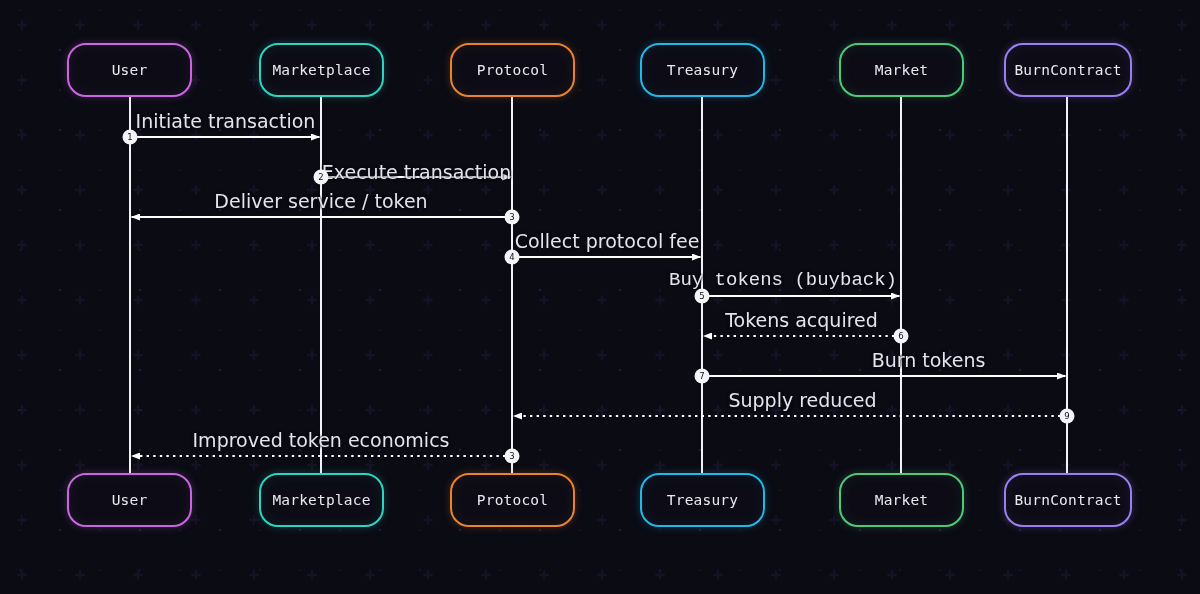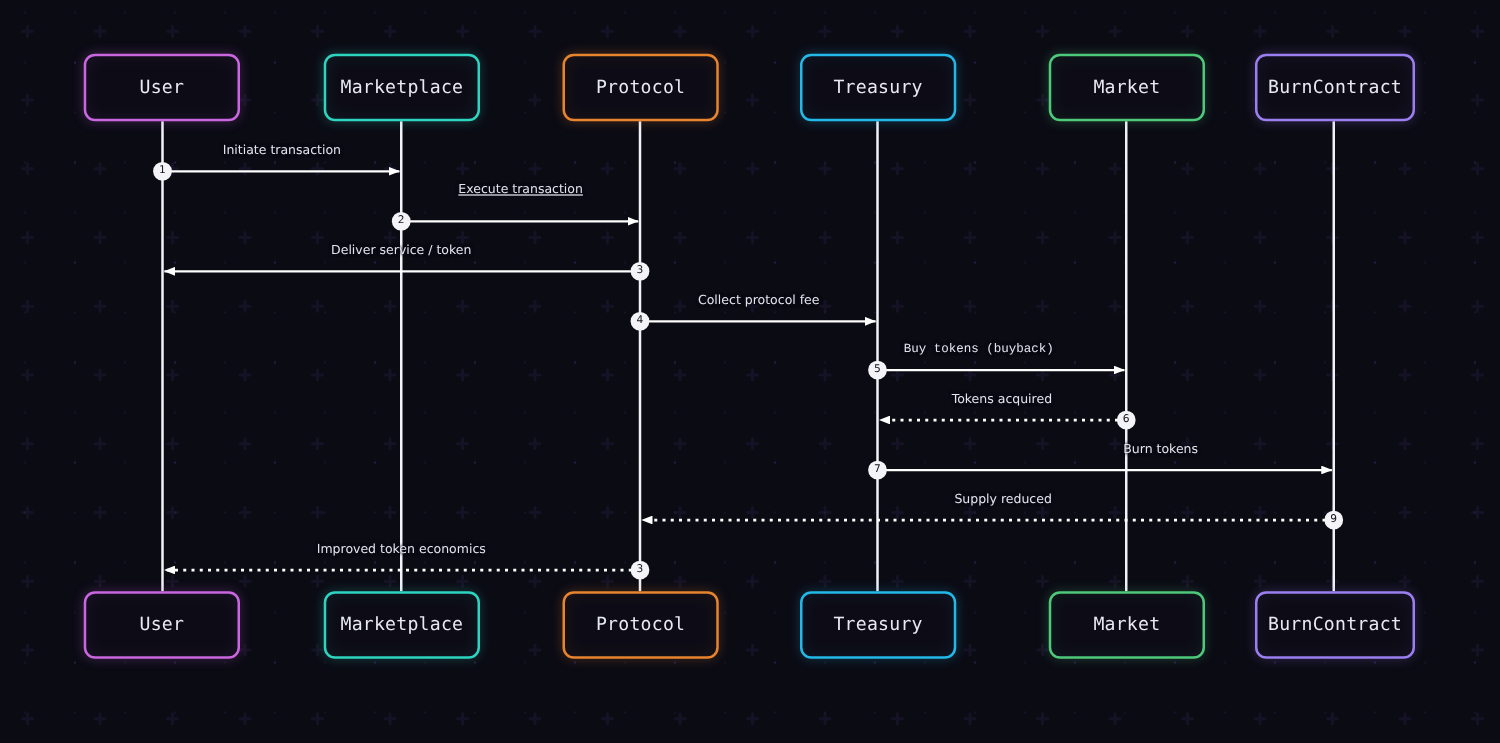--- a/index.html
+++ b/index.html
@@ -29,36 +29,36 @@
     position: absolute;
     inset: 0;
     width: 1200px;
     height: 594px;
   }
   .pbox {
     position: absolute;
     box-sizing: border-box;
     border-width: 2px;
     border-style: solid;
-    border-radius: 9px;
+    border-radius: 19px;
     background: #0d0c16;
     display: flex;
     align-items: center;
     justify-content: center;
     color: #e9e9f2;
     font-size: 14.5px;
     letter-spacing: 0.2px;
     font-family: "DejaVu Sans Mono", "Liberation Mono", monospace;
     z-index: 5;
   }
   .msg-label {
     position: absolute;
     transform: translate(-50%, -50%);
     color: #e4e4ee;
-    font-size: 10px;
+    font-size: 19px;
     font-family: "DejaVu Sans", "Liberation Sans", sans-serif;
     white-space: nowrap;
     z-index: 6;
     text-shadow: 0 0 3px #0b0b14, 0 0 3px #0b0b14;
   }
   .seqnum {
     position: absolute;
     width: 15px;
     height: 15px;
     border-radius: 50%;
@@ -376,21 +376,21 @@
       </div>
       <div class="pbox" style="left: 839px; top: 473px; width: 125px; height: 54px; border-color: rgb(78, 201, 122); box-shadow: rgba(78, 201, 122, 0.25) 0px 0px 9px, rgba(78, 201, 122, 0.08) 0px 0px 14px inset;">
         <span>Market</span>
       </div>
       <div class="pbox" style="left: 1004px; top: 473px; width: 128px; height: 54px; border-color: rgb(155, 127, 240); box-shadow: rgba(155, 127, 240, 0.25) 0px 0px 9px, rgba(155, 127, 240, 0.08) 0px 0px 14px inset;">
         <span>BurnContract</span>
       </div>
     </div>
   <div id="labels">
       <div class="msg-label" style="left: 225.5px; top: 121px;">Initiate transaction</div>
-      <div class="msg-label" style="left: 416.5px; top: 152px; text-decoration: underline;">Execute transaction</div>
+      <div class="msg-label" style="left: 416.5px; top: 172px;">Execute transaction</div>
       <div class="msg-label" style="left: 321px; top: 201px;">Deliver service / token</div>
       <div class="msg-label" style="left: 607px; top: 241px;">Collect protocol fee</div>
       <div class="msg-label" style="left: 783px; top: 280px; font-family: Liberation Mono, monospace;">Buy tokens (buyback)</div>
       <div class="msg-label" style="left: 801.5px; top: 320px;">Tokens acquired</div>
       <div class="msg-label" style="left: 884.5px; top: 360px; margin-left: 44px;">Burn tokens</div>
       <div class="msg-label" style="left: 789.5px; top: 400px; margin-left: 13px;">Supply reduced</div>
       <div class="msg-label" style="left: 321px; top: 440px;">Improved token economics</div>
     </div>
   <div id="nums">
       <div class="seqnum" style="left: 130px; top: 137px;">1</div>

